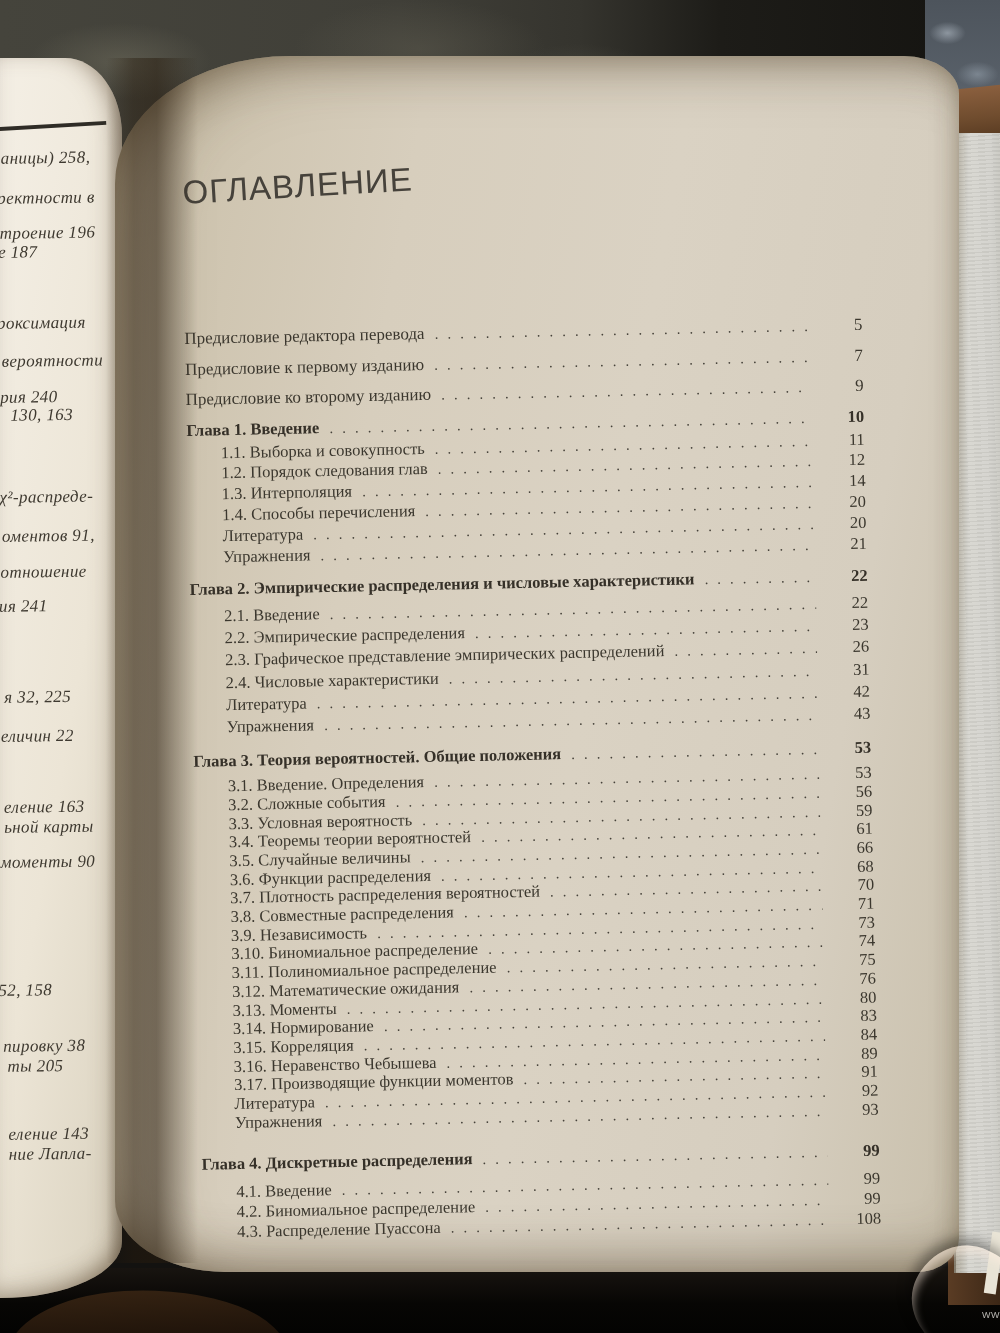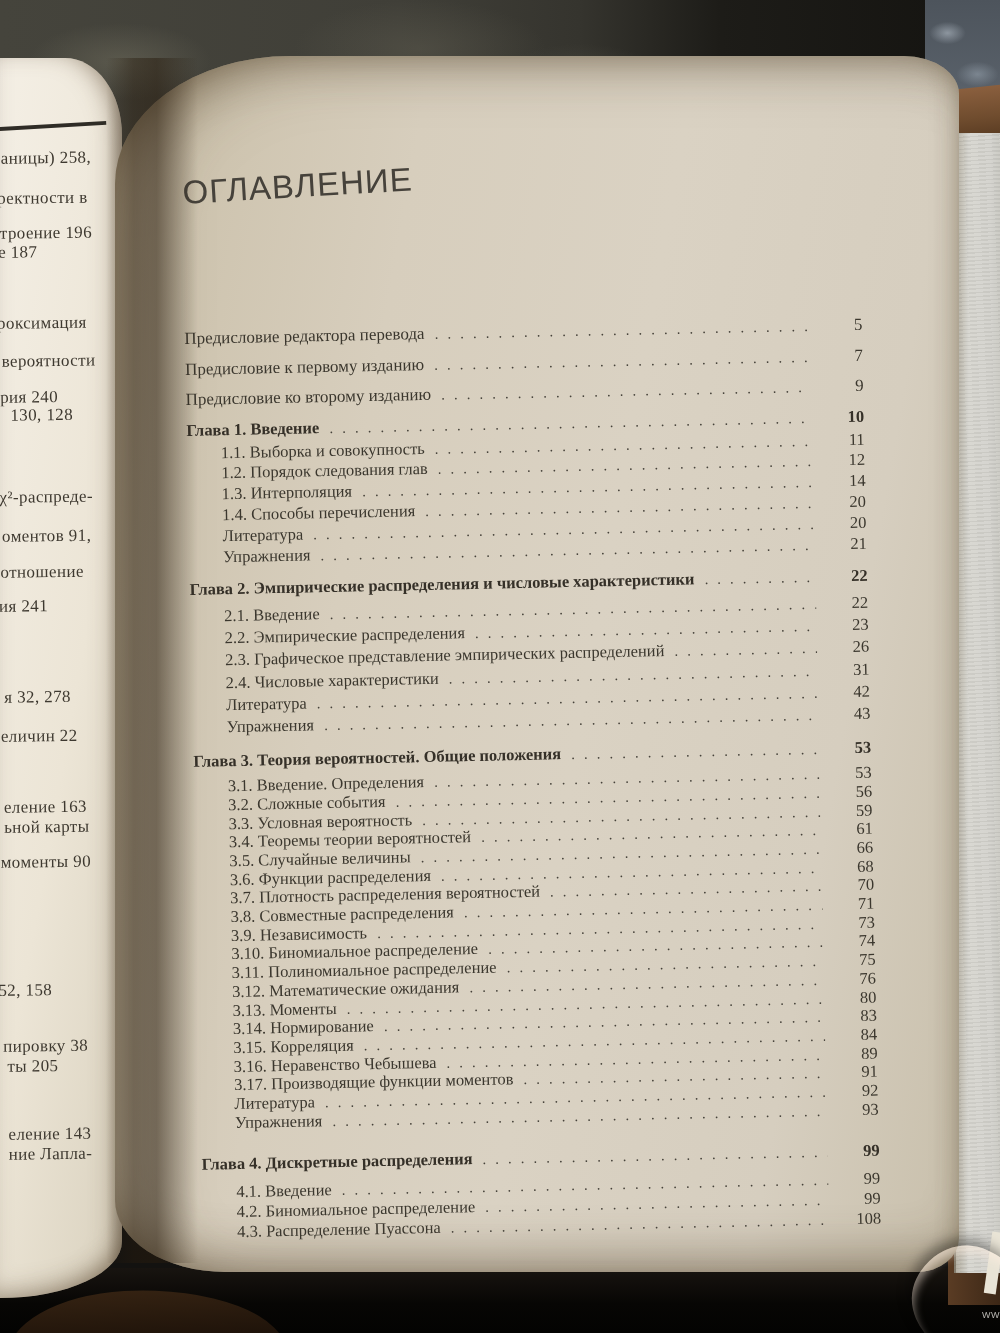--- a/index.html
+++ b/index.html
@@ -57,20 +57,21 @@
       linear-gradient(90deg,#b3aea1 0%,#d8d7d1 28%,#d4d3cd 75%,#c9c8c2 100%);
     border-left:2px solid rgba(92,82,62,0.65);
   }
 
   
   .left-page{
     left:0;top:58px;width:122px;height:1240px;z-index:4;overflow:hidden;
     border-radius:0 70px 150px 0 / 0 95px 70px 0;
     background:linear-gradient(100deg,#f4efe5 0%,#ece5d6 55%,#d9d1be 100%);
     box-shadow:inset -16px 0 24px -10px rgba(90,70,45,0.55), inset 0 -18px 24px -12px rgba(90,70,45,0.35);
+    font-style:italic;
   }
   .left-page-inner{position:absolute;inset:0;transform:rotate(-0.8deg);}
   .index-rule{position:absolute;left:2px;top:66px;width:112px;height:3.5px;background:#2f2c26;transform:rotate(-2.5deg);}
   .frag{
     position:absolute;white-space:nowrap;
     font-size:17px;letter-spacing:0.4px;color:#3e3930;
   }
 
   
   .gutter{
@@ -155,26 +156,26 @@
   <div class="left-page-inner">
     <div class="index-rule"></div>
 
   <div class="frag" style="top: 90px; left: 8px;">аницы) 258,</div>
       <div class="frag" style="top: 130px; left: 4px;">ректности в</div>
       <div class="frag" style="top: 165px; left: 6px;">троение 196</div>
       <div class="frag" style="top: 184px; left: 4px;">е 187</div>
       <div class="frag" style="top: 255px; left: 2px;">роксимация</div>
       <div class="frag" style="top: 293px; left: 6px;">вероятности</div>
       <div class="frag" style="top: 329px; left: 4px; text-align: center;">рия 240</div>
-      <div class="frag" style="top: 347px; left: 14px;">130, 128</div>
+      <div class="frag" style="top: 347px; left: 14px;">130, 163</div>
       <div class="frag" style="top: 429px; left: 2px;">χ²-распреде-</div>
       <div class="frag" style="top: 468px; left: 4px;">оментов 91,</div>
       <div class="frag" style="top: 504px; left: 2px;">отношение</div>
       <div class="frag" style="top: 538px; left: 0;">ия 241</div>
-      <div class="frag" style="top: 629px; left: 4px;">я 32, 278</div>
+      <div class="frag" style="top: 629px; left: 4px;">я 32, 225</div>
       <div class="frag" style="top: 668px; left: 0px;">еличин 22</div>
       <div class="frag" style="top: 739px; left: 2px;">еление 163</div>
       <div class="frag" style="top: 759px; left: 2px;">ьной карты</div>
       <div class="frag" style="top: 794px; left: -2px;">моменты 90</div>
       <div class="frag" style="top: 922px; left: -6px;">52, 158</div>
       <div class="frag" style="top: 978px; left: -2px;">пировку 38</div>
       <div class="frag" style="top: 998px; left: 2px;">ты 205</div>
       <div class="frag" style="top: 1066px; left: 2px;">еление 143</div>
       <div class="frag" style="top: 1086px; left: 2px;">ние Лапла-</div>
     </div>

